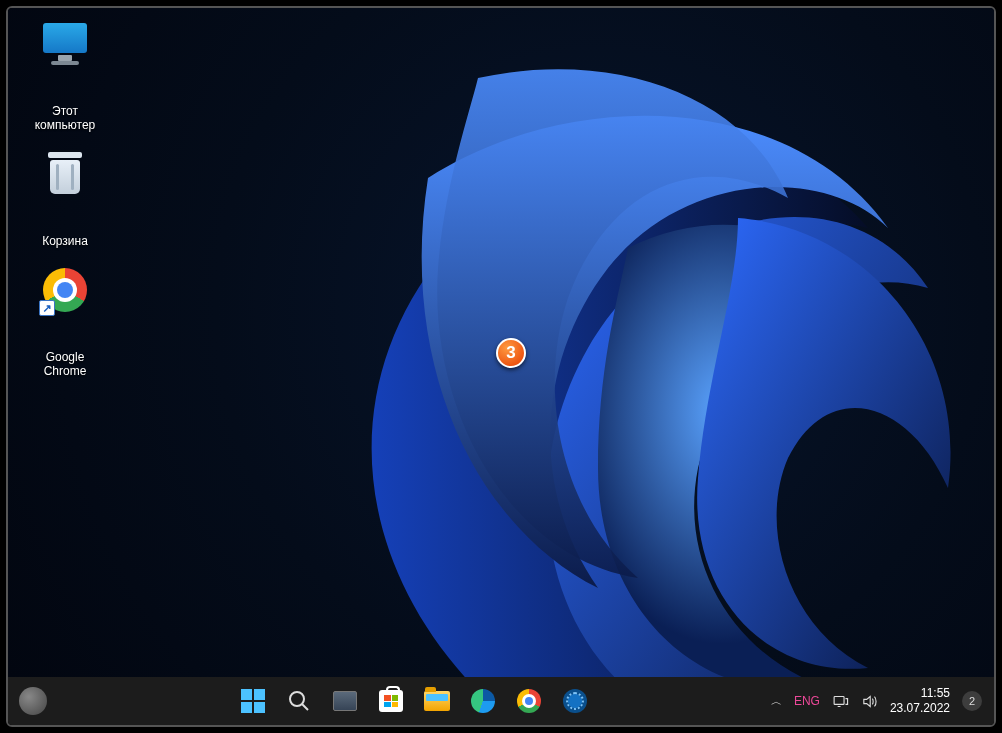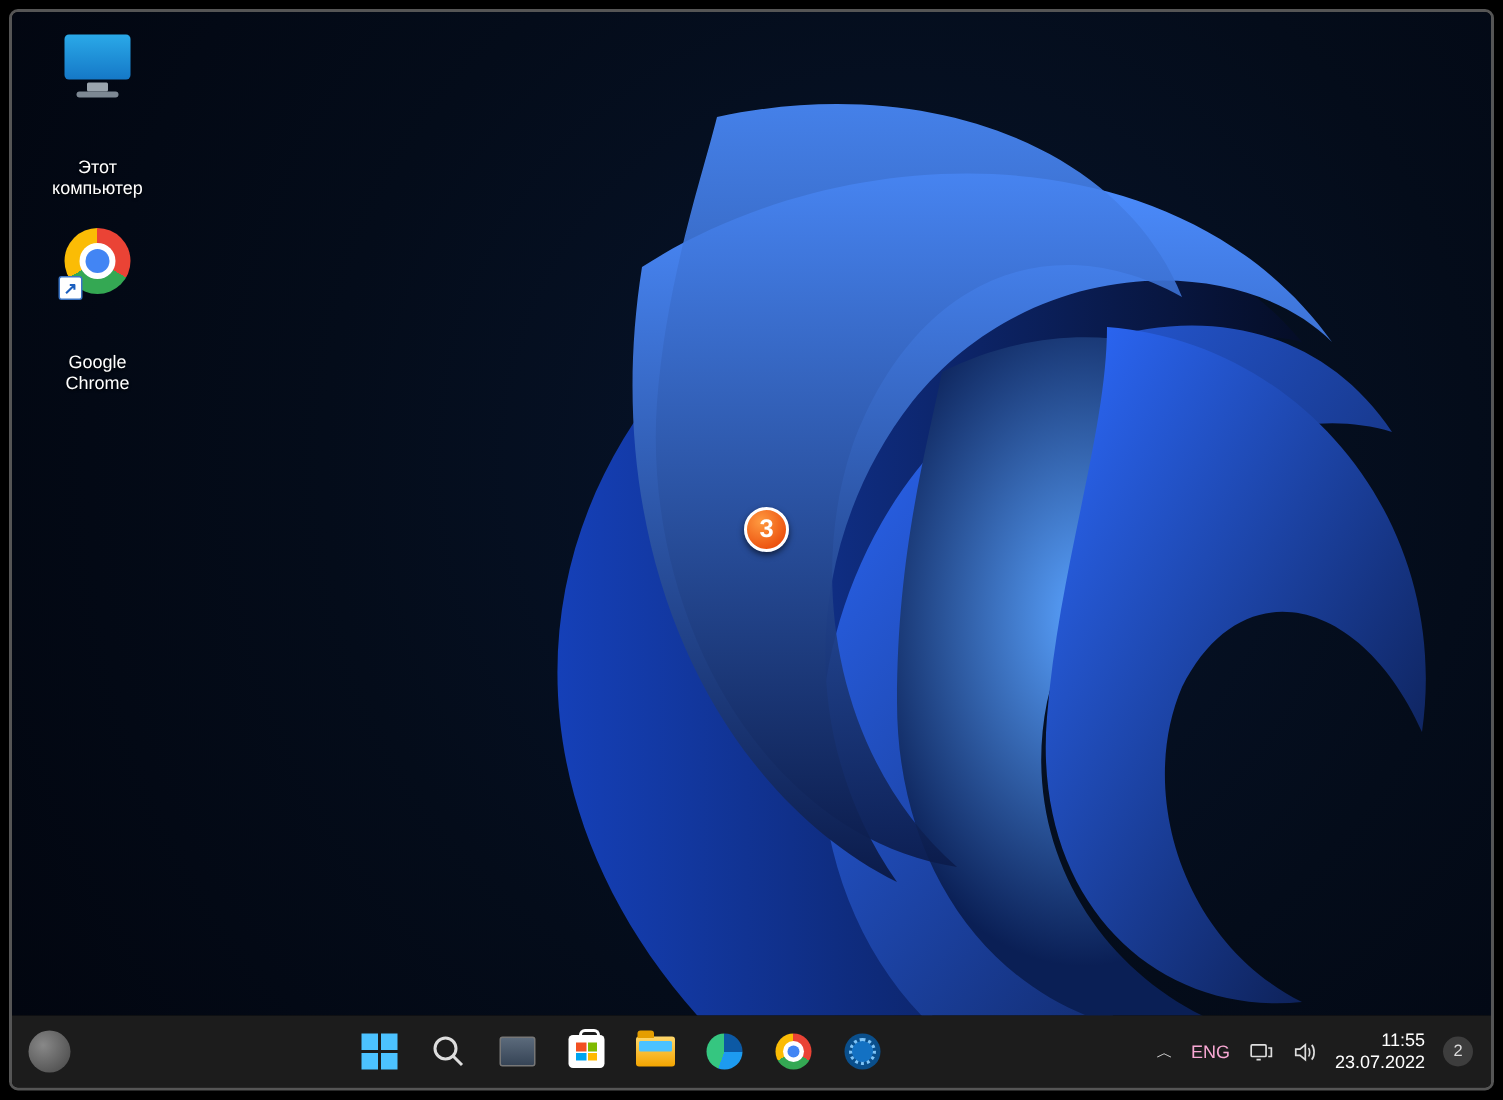--- a/index.html
+++ b/index.html
@@ -69,21 +69,21 @@
   .explorer{width:26px;height:20px;background:linear-gradient(#ffd76a,#f3a400);border-radius:2px;position:relative}
   .explorer::before{content:"";position:absolute;top:-4px;left:1px;width:11px;height:5px;background:#e59e00;border-radius:2px 2px 0 0}
   .explorer::after{content:"";position:absolute;top:3px;left:2px;right:2px;height:7px;background:#4cc2ff;border-radius:1px}
   .edge{width:24px;height:24px;border-radius:50%;background:conic-gradient(#0c59a4 0 90deg,#1d9bf0 90deg 200deg,#35c680 200deg 360deg)}
   .chrome-s{width:24px;height:24px;border-radius:50%;background:conic-gradient(#ea4335 0 120deg,#34a853 120deg 240deg,#fbbc05 240deg 360deg);position:relative}
   .chrome-s::before{content:"";position:absolute;inset:5px;border-radius:50%;background:#fff}
   .chrome-s::after{content:"";position:absolute;inset:8px;border-radius:50%;background:#4285f4}
   .settings{width:24px;height:24px;border-radius:50%;background:radial-gradient(circle,#1371c3 40%,#0a4f8c 42%);position:relative}
   .settings::before{content:"";position:absolute;inset:3px;border-radius:50%;border:2px dotted #7fc4f7}
 
-  .sys-icon { display:flex; align-items:center; cursor:pointer; color:#f9a8d4; }
+  .sys-icon { display:flex; align-items:center; cursor:pointer; color:#ec4899; }
   .sys-icon svg{width:17px;height:17px;stroke:#ddd;fill:none;stroke-width:1.6}
   .clock { text-align:right; line-height:15px; cursor:pointer; }
   .notif { width:20px; height:20px; border-radius:50%; background:#3d3d3d; color:#ddd; font-size:11px; display:flex; align-items:center; justify-content:center; cursor:pointer; }
   .chev { font-size:11px; color:#ddd; }
 </style>
 </head>
 <body>
 
 <div class="frame">
 
@@ -124,20 +124,29 @@
             <div class="screen"></div>
               <div class="stand"></div>
               <div class="base"></div>
           </div>
         </div>
         <div class="lbl">Этот
 компьютер</div>
       </div>
 
 
+      <div class="dicon">
+        <div class="gfx">
+          <div class="bin">
+              <div class="lid"></div>
+              <div class="body"></div>
+            </div>
+        </div>
+        <div class="lbl">Корзина</div>
+      </div>
 
       <div class="dicon">
         <div class="gfx">
           <div class="chrome"></div>
           <div class="shortcut-arrow">↗</div>
         </div>
         <div class="lbl">Google
 Chrome</div>
       </div>
     </div>

